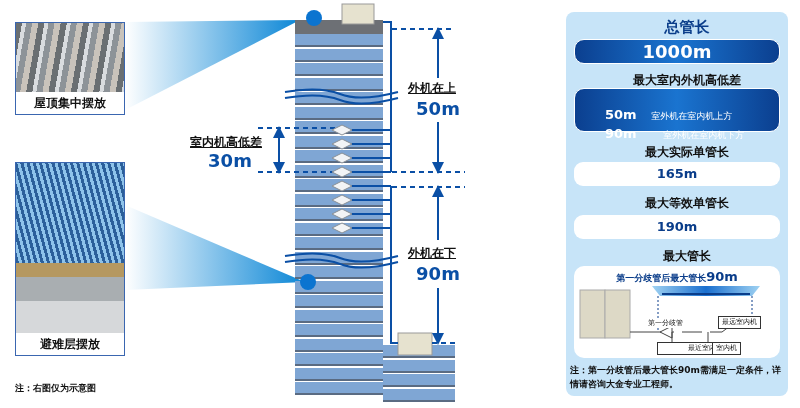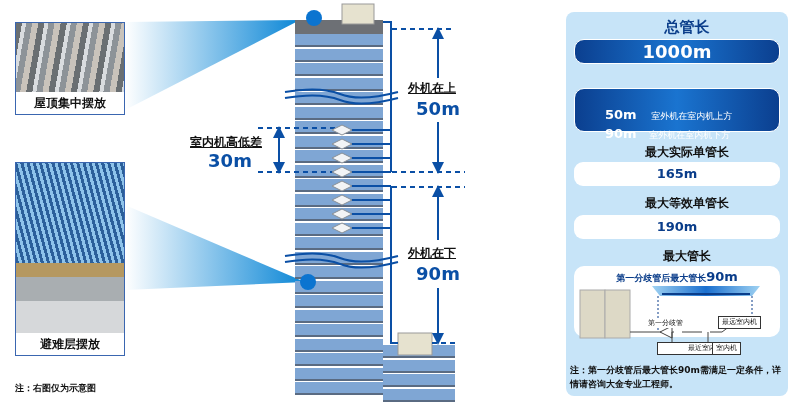--- a/index.html
+++ b/index.html
@@ -137,36 +137,37 @@
 <div class="dim-label" style="left:408px;top:80px;width:60px;">外机在上</div>
 <div class="dim-value" style="left:408px;top:98px;width:60px;">50m</div>
 <div class="dim-label" style="left:408px;top:245px;width:60px;">外机在下</div>
 <div class="dim-value" style="left:408px;top:263px;width:60px;">90m</div>
 <div class="dim-label" style="left:190px;top:134px;width:85px;">室内机高低差</div>
 <div class="dim-value" style="left:195px;top:150px;width:70px;">30m</div>
 
 <div class="panel">
   <div class="ptitle" style="top:6px;font-size:15px;color:#0a3d8a;">总管长</div>
   <div class="pill-blue" style="top:27px;height:25px;font-size:18px;line-height:23px;">1000m</div>
+  <div class="ptitle" style="top:60px;">最大室内外机高低差</div>
   <div class="pill-blue" style="top:76px;height:44px;text-align:left;padding:17px 0 0 30px;">
     <div style="font-size:13px;line-height:18px;">
       <span>50m</span>
       <span style="font-size:9px;font-weight:normal;margin-left:10px;">室外机在室内机上方</span>
     </div>
     <div style="font-size:13px;line-height:18px;">
       <span>90m</span>
-      <span style="font-size:9px;font-weight:normal;margin-left:8px;">室外机在室内机下方</span>
+      <span style="font-size:9px;font-weight:normal;margin-left:22px;">室外机在室内机下方</span>
     </div>
   </div>
   <div class="ptitle" style="top:132px;">最大实际单管长</div>
   <div class="pill-white" style="top:150px;">165m</div>
   <div class="ptitle" style="top:183px;">最大等效单管长</div>
   <div class="pill-white" style="top:203px;border-radius:9px;">190m</div>
   <div class="ptitle" style="top:236px;">最大管长</div>
-  <div style="position:absolute;left:8px;top:254px;width:206px;height:71px;background:#fff;border-radius:10px;">
+  <div style="position:absolute;left:8px;top:254px;width:206px;height:92px;background:#fff;border-radius:10px;">
     <div style="position:absolute;left:0;top:3px;width:206px;text-align:center;font-weight:bold;font-size:9px;color:#0a3d8a;">
       <span>第一分歧管后最大管长</span><span style="font-size:13px;">90m</span>
     </div>
     <svg width="206" height="92" style="position:absolute;left:0;top:0;">
       <defs>
         <linearGradient id="bar" x1="0" x2="1">
             <stop offset="0" stop-color="#9fd2f2"></stop>
             <stop offset=".5" stop-color="#1a6fcf"></stop>
             <stop offset="1" stop-color="#9fd2f2"></stop>
           </linearGradient>

